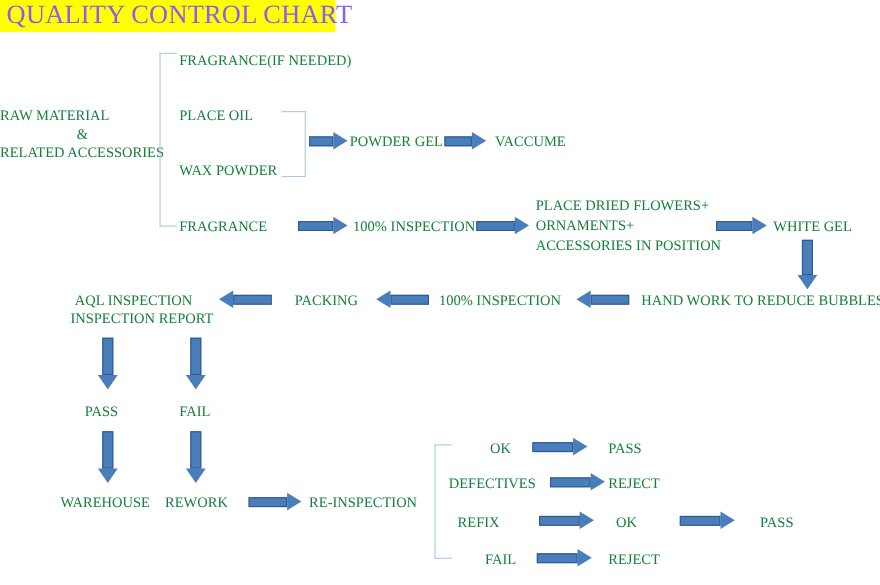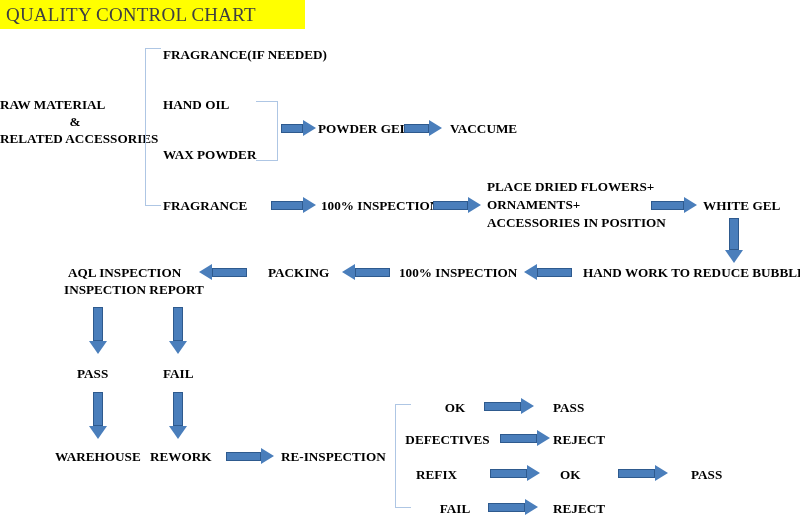--- a/index.html
+++ b/index.html
@@ -22,33 +22,33 @@
     left: 0;
     top: 0;
     width: 305px;
     height: 29px;
     background: #ffff00;
   }
   .title-text {
     position: absolute;
     left: 6px;
     top: 1px;
-    font-size: 19px;
+    font-size: 24px;
     letter-spacing: 0.2px;
     line-height: 27px;
     white-space: nowrap;
-    color: #404040;
+    color: #8b5cf6;
   }
   .node {
     position: absolute;
     font-size: 13.2px;
     line-height: 17px;
     white-space: nowrap;
-    color: #000000;
-    font-weight: 700;
+    color: #15803d;
+    font-weight: 400;
   }
 
   
   .arrow {
     position: absolute;
   }
   .arrow .shaft {
     position: absolute;
     background: #4a7ebb;
     border: 1px solid #2e5a8e;
@@ -121,21 +121,21 @@
   <div class="title-band" style="background: rgb(255, 255, 0);"></div>
   <div class="title-text">QUALITY CONTROL CHART</div>
 
   <div class="node" style="left:0px; top:96px; width:150px; text-align:left;">RAW MATERIAL</div>
   <div class="node" style="left:0px; top:113px; width:150px; text-align:center;">&amp;</div>
   <div class="node" style="left:0px; top:130px; width:152px; text-align:left;">RELATED ACCESSORIES</div>
 
   <div class="bracket open-right" style="left: 145px; top: 48px; width: 16px; height: 158px; border-color: rgb(174, 198, 228);"></div>
 
   <div class="node" style="left:163px; top:46px;">FRAGRANCE(IF NEEDED)</div>
-  <div class="node" style="left:163px; top:96px;">HAND OIL</div>
+  <div class="node" style="left:163px; top:96px;">PLACE OIL</div>
   <div class="node" style="left:163px; top:146px;">WAX POWDER</div>
   <div class="node" style="left:163px; top:197px;">FRAGRANCE</div>
 
   <div class="bracket open-left" style="left: 256px; top: 101px; width: 22px; height: 60px; border-color: rgb(174, 198, 228);"></div>
 
   <div class="arrow right" style="left:281px; top:120px; width:35px; height:17px;">
     <div class="shaft" style="width: 22px; background: rgb(74, 126, 187); border-color: rgb(46, 90, 142);"></div>
     <div class="head" style="left: 22px; border-left-color: rgb(74, 126, 187);"></div>
   </div>
   <div class="node" style="left:318px; top:120px;">POWDER GEL</div>

